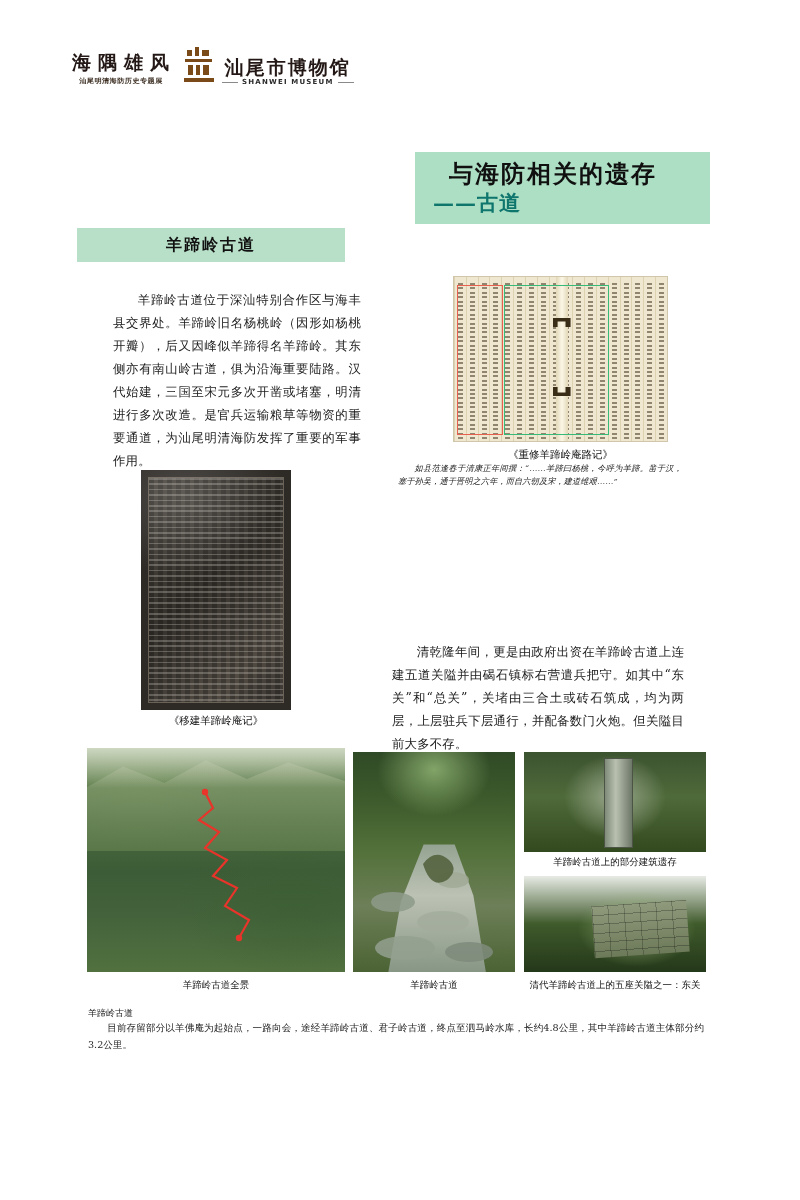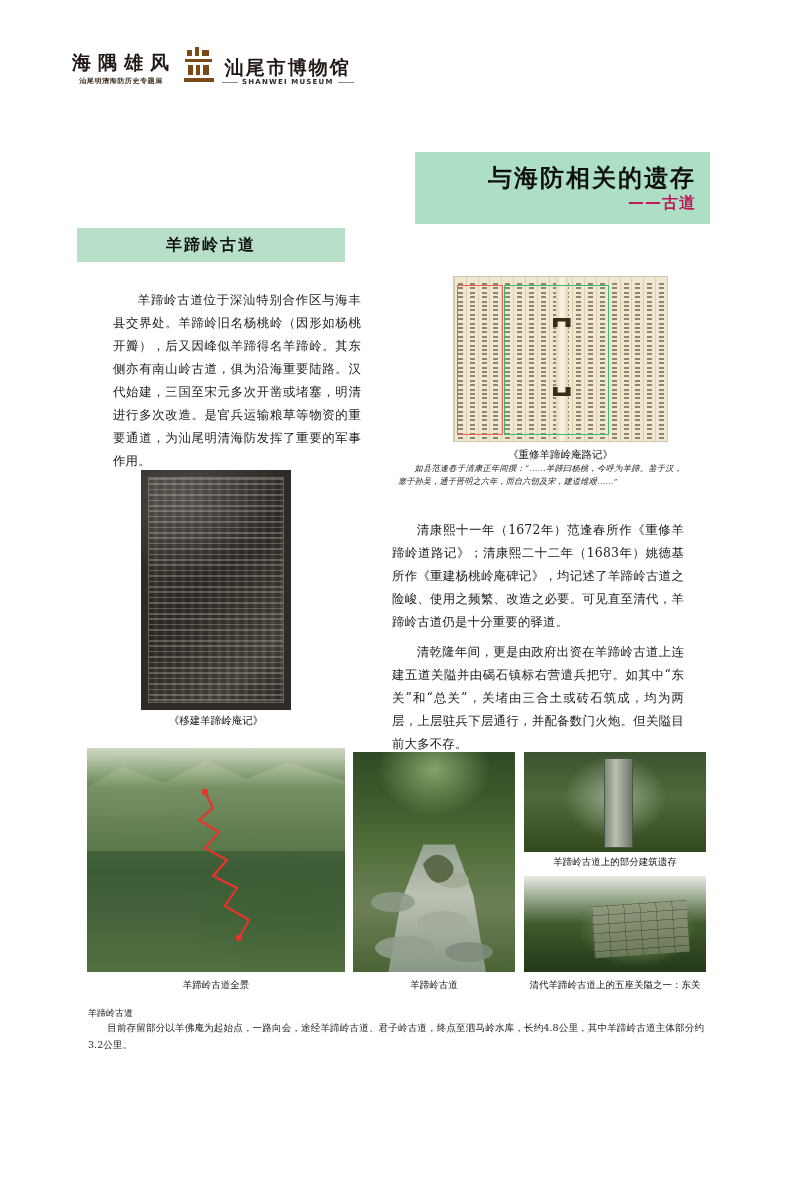--- a/index.html
+++ b/index.html
@@ -48,28 +48,28 @@
 
   
   .banner-main{
     position:absolute;left:415px;top:152px;width:295px;height:72px;
     background:#addfc4;
     box-sizing:border-box;
     display:flex;flex-direction:column;justify-content:center;
     padding:2px 14px 2px 18px;
   }
   .banner-main .t1{
-    font-family:Liberation Sans, sans-serif;
+    font-family:Liberation Serif, serif;
     font-size:24px;font-weight:bold;color:#101010;letter-spacing:2px;
-    line-height:1.15;text-align:right;padding-left:16px;
+    line-height:1.15;text-align:left;padding-left:16px;
   }
   .banner-main .t2{
     font-family:"DejaVu Serif",serif;
-    font-size:16px;font-weight:bold;color:#be185d;letter-spacing:1px;
-    line-height:1.15;text-align:right;margin-top:2px;
+    font-size:21px;font-weight:bold;color:#0f766e;letter-spacing:1px;
+    line-height:1.15;margin-top:2px;
   }
   .banner-sub{
     position:absolute;left:77px;top:228px;width:268px;height:34px;
     background:#b8e0c8;
     display:flex;align-items:center;justify-content:center;
   }
   .banner-sub span{
     font-family:"DejaVu Serif",serif;
     font-size:16px;font-weight:bold;color:#111;letter-spacing:2px;
   }
@@ -298,21 +298,20 @@
     </div>
     <div class="gutter"></div>
     <div class="fish a"></div>
     <div class="fish b"></div>
     <div class="mark-red"></div>
     <div class="mark-green"></div>
   </div>
   <div class="cap-title book-cap">《重修羊蹄岭庵路记》</div>
   <div class="book-note">如县范逢春于清康正年间撰：“……羊蹄曰杨桃，今呼为羊蹄。凿于汉，塞于孙吴，通于晋明之六年，而自六朝及宋，建道维艰……”</div>
 
-  <div class="para p-r1">清康熙十一年（1672年）范逢春所作《重修羊蹄岭道路记》；清康熙二十二年（1683年）姚德基所作《重建杨桃岭庵碑记》，均记述了羊蹄岭古道之险峻、使用之频繁、改造之必要。可见直至清代，羊蹄岭古道仍是十分重要的驿道。</div>
   <div class="para p-r2">清乾隆年间，更是由政府出资在羊蹄岭古道上连建五道关隘并由碣石镇标右营遣兵把守。如其中“东关”和“总关”，关堵由三合土或砖石筑成，均为两层，上层驻兵下层通行，并配备数门火炮。但关隘目前大多不存。</div>
 
   <div class="stele">
     <div class="face"></div>
     <div class="sheen"></div>
   </div>
   <div class="cap-title stele-cap">《移建羊蹄岭庵记》</div>
 
   <div class="ph ph1">
     <div class="mtn"></div>

